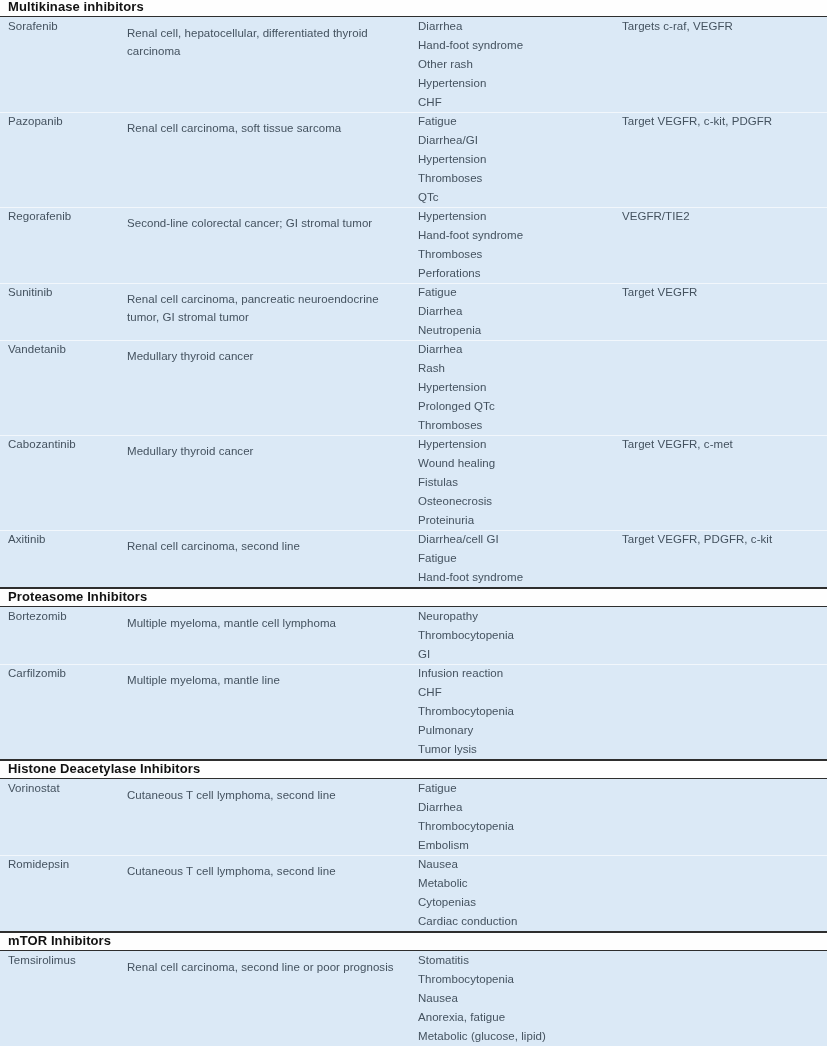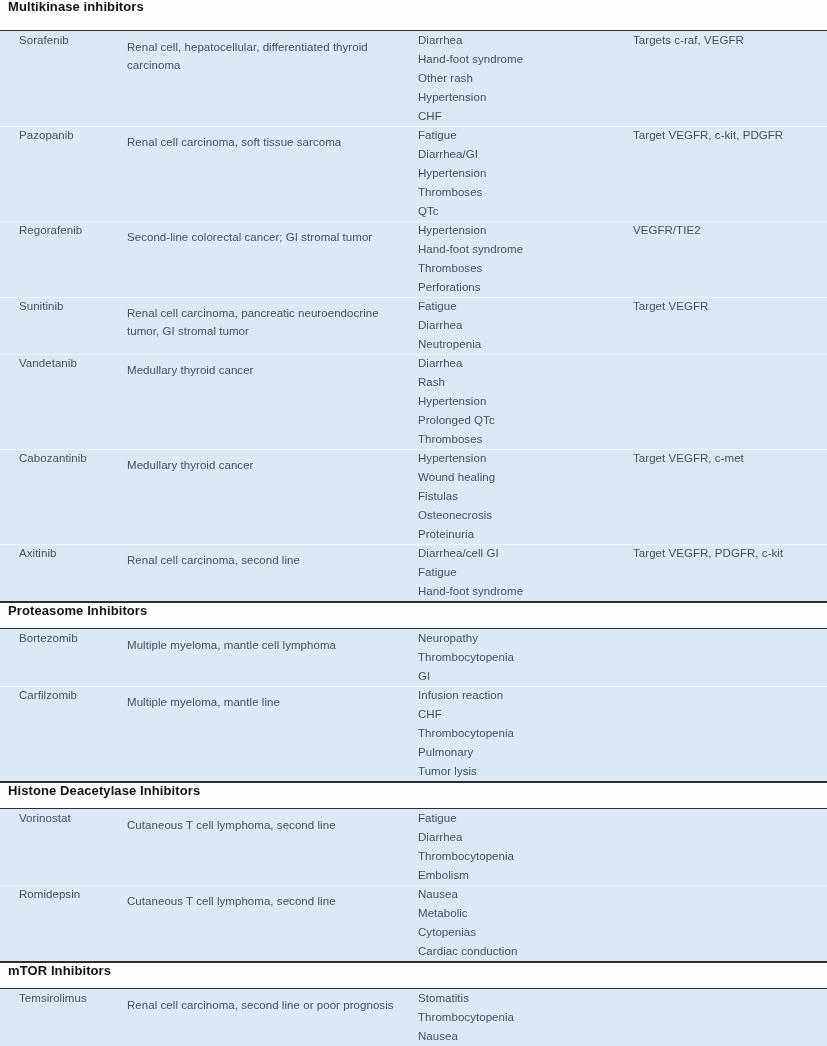--- a/index.html
+++ b/index.html
@@ -17,33 +17,33 @@
     background: #ffffff;
     font-family: "Liberation Sans", sans-serif;
   }
   .drug-table {
     width: 827px;
     height: 1046px;
     overflow: hidden;
     background: #ffffff;
   }
   .section-header {
-    height: 28px;
+    height: 20px;
     background: var(--header-bg);
     border-top: 2.5px solid var(--border);
     border-bottom: 1.5px solid var(--border);
     padding: 0 8px;
     font-size: 13px;
     font-weight: bold;
     color: var(--header-text);
     line-height: 15px;
     letter-spacing: 0.1px;
   }
   .section-header.first {
-    height: 31px;
+    height: 17px;
     border-top: none;
     line-height: 14.5px;
   }
   .rows {
     background: var(--row-bg);
   }
   .drug-row {
     display: grid;
     grid-template-columns: 119px 291px 204px 1fr;
     padding-left: 8px;
@@ -62,21 +62,20 @@
   .indication {
     line-height: 18px;
     padding-top: 7px;
   }
   .tox-line {
     line-height: 19px;
     white-space: nowrap;
   }
   .drug, .target {
     white-space: nowrap;
-    margin-left: 11px;
   }
 </style>
 </head>
 <body>
 
 <div class="drug-table">
   <section class="section">
     <div class="section-header first">
       <span class="section-title">Multikinase inhibitors</span>
     </div>

